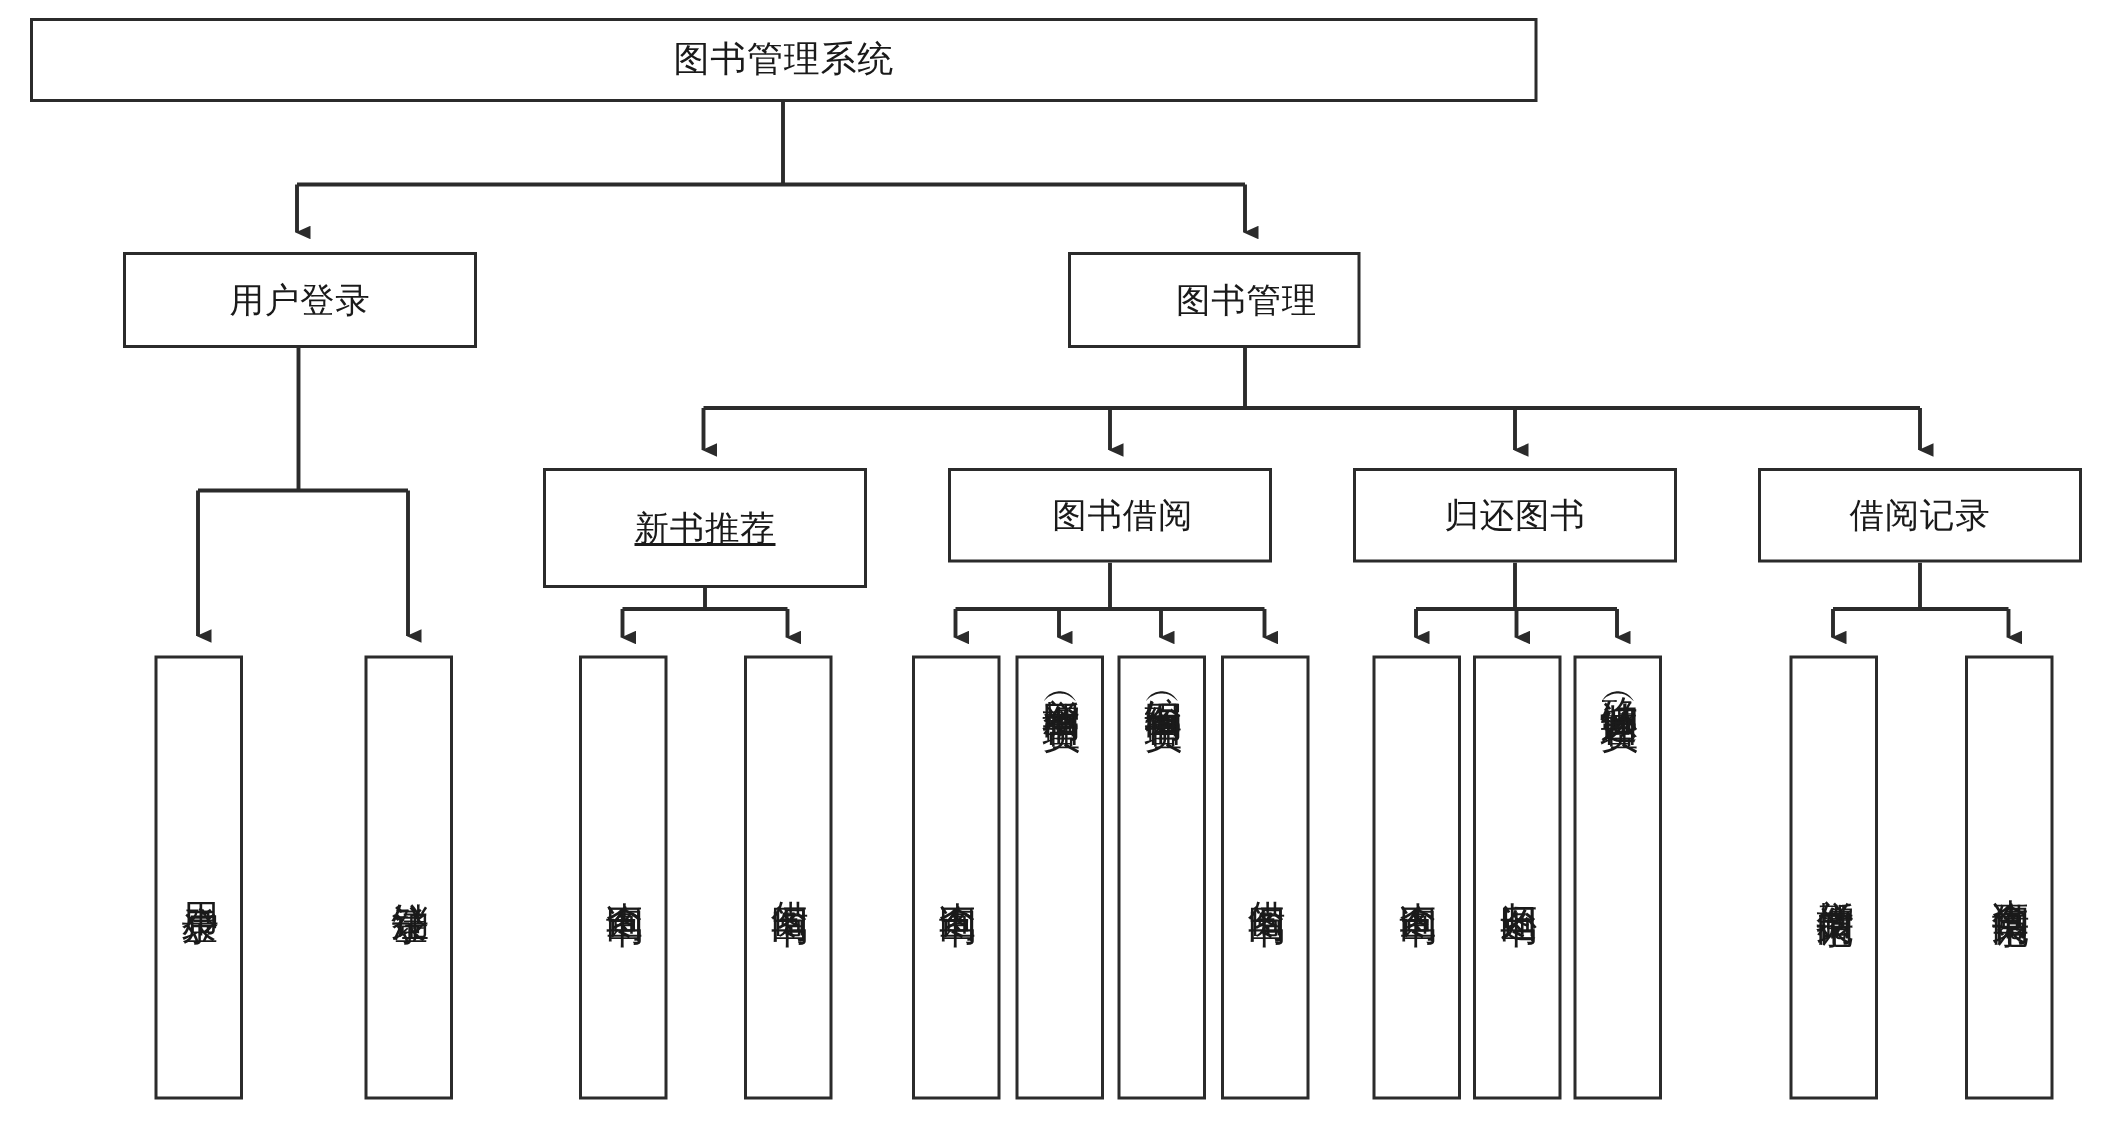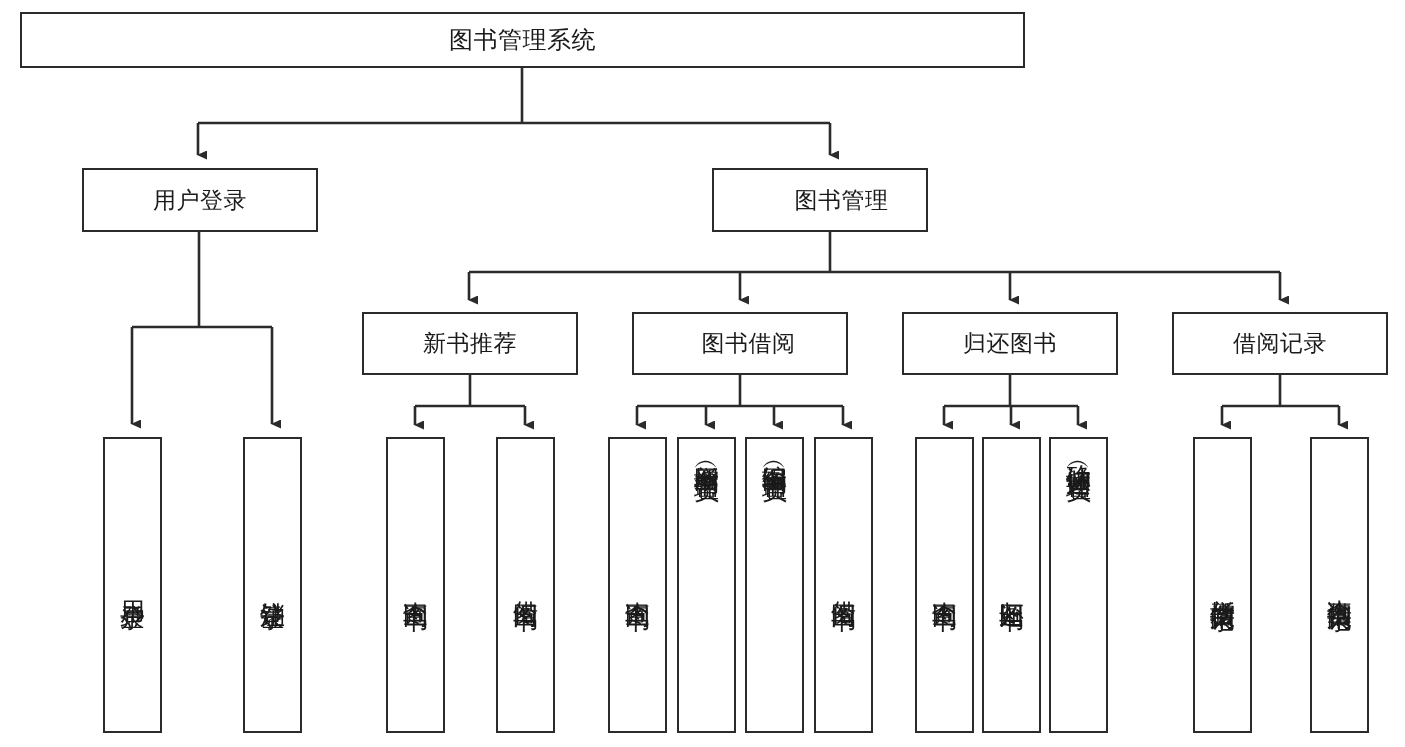--- a/index.html
+++ b/index.html
@@ -132,25 +132,25 @@
   </svg>
 
   <div class="node node-horizontal node-root" style="left:20px; top:12px; width:1005px; height:56px;">
     <span class="label">图书管理系统</span>
   </div>
 
   <div class="node node-horizontal" style="left:82px; top:168px; width:236px; height:64px;">
     <span class="label">用户登录</span>
   </div>
 
-  <div class="node node-horizontal" style="left:712px; top:168px; width:216px; height:64px;padding-left:43px;">
+  <div class="node node-horizontal" style="left:712px; top:168px; width:195px; height:64px;padding-left:43px;">
     <span class="label">图书管理</span>
   </div>
 
-  <div class="node node-horizontal" style="left:362px; top:312px; width:216px; height:63px;">
+  <div class="node node-horizontal" style="left:362px; top:312px; width:216px; height:80px;text-decoration:underline;">
     <span class="label">新书推荐</span>
   </div>
 
   <div class="node node-horizontal" style="left:632px; top:312px; width:216px; height:63px;padding-left:17px;">
     <span class="label">图书借阅</span>
   </div>
 
   <div class="node node-horizontal" style="left:902px; top:312px; width:216px; height:63px;">
     <span class="label">归还图书</span>
   </div>

